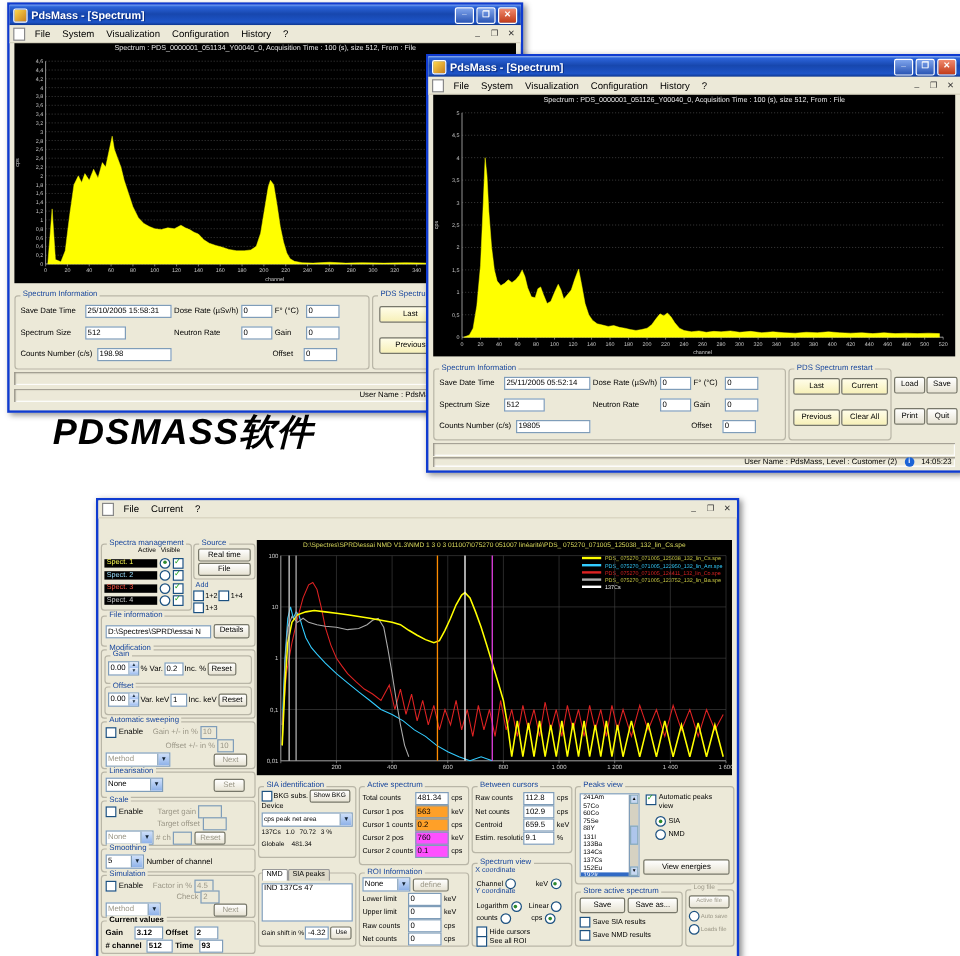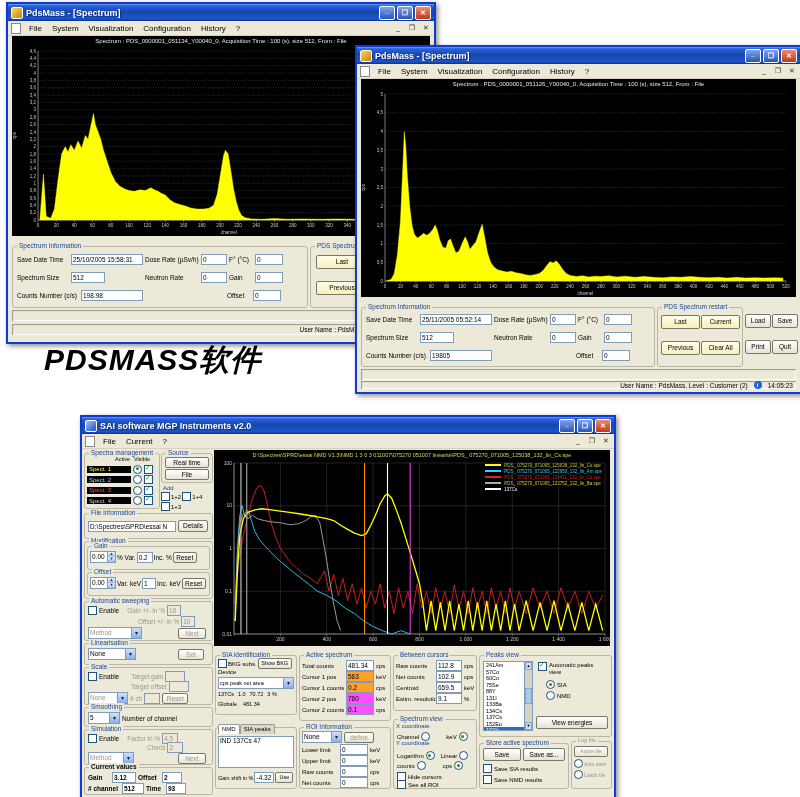--- a/index.html
+++ b/index.html
@@ -393,29 +393,20 @@
     <div class="sbar" style="left:4px;right:4px;top:334px">
       <span class="sunk" style="flex:1;justify-content:flex-end;gap:6px;height:8px">
         <span>User Name : PdsMass, Level : Customer (2)</span>
         <span class="infoico">i</span>
         <span>14:05:23</span>
       </span>
     </div>
   </div>
 
   <div class="win" id="win3" style="left:80px;top:415px;width:532px;height:380px;z-index:3">
-    <div class="tbar">
-      <span class="appico" style="background:linear-gradient(135deg,#9fc4ff,#1c50c8)"></span>
-      <span class="ttxt">SAI software MGP Instruments v2.0</span>
-      <span class="tbtns">
-        <span class="tb min"></span>
-        <span class="tb max"></span>
-        <span class="tb cls"></span>
-      </span>
-    </div>
     <div class="menubar">
       <span class="docico"></span>
       <span class="mi">File</span>
       <span class="mi">Current</span>
       <span class="mi">?</span>
       <span class="mdi">
         <span class="m min"></span>
         <span class="m max"></span>
         <span class="m cls"></span>
       </span>

